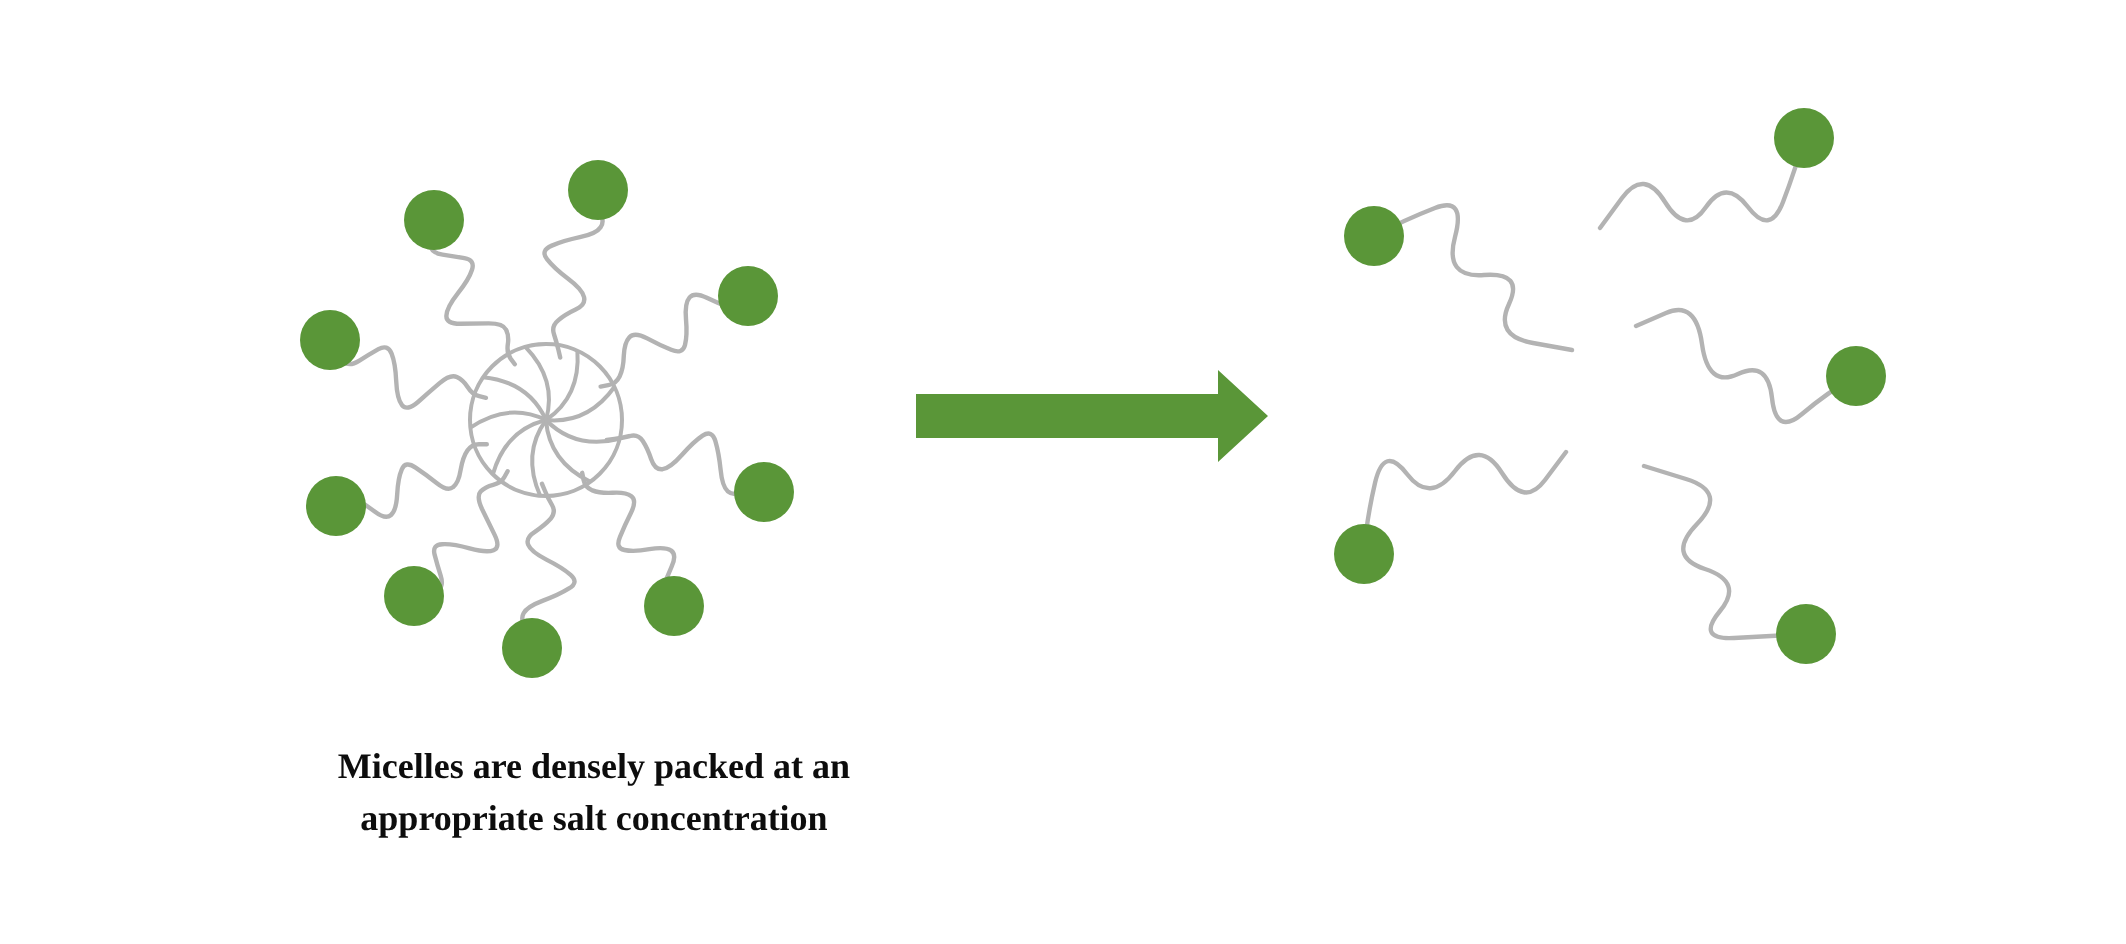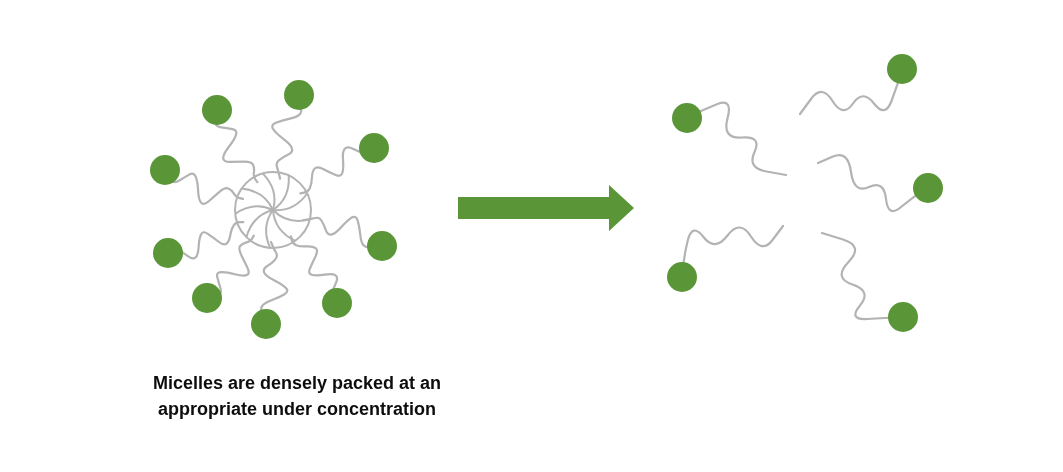--- a/index.html
+++ b/index.html
@@ -2,21 +2,21 @@
 <html><head>
 <meta charset="utf-8">
 <style>
   html, body { margin: 0; padding: 0; background: #ffffff; }
   .page {
     position: relative;
     width: 1063px;
     height: 472px;
     background: #ffffff;
     overflow: hidden;
-    font-family: Liberation Sans, sans-serif;
+    font-family: Liberation Serif, serif;
   }
   svg.diagram {
     position: absolute;
     left: 0; top: 0;
   }
   .caption {
     position: absolute;
     top: 370px;
     width: 400px;
     text-align: center;
@@ -75,17 +75,17 @@
         <circle cx="902" cy="69" r="15" fill="#5a9638"></circle>
         <circle cx="687" cy="118" r="15" fill="#5a9638"></circle>
         <circle cx="928" cy="188" r="15" fill="#5a9638"></circle>
         <circle cx="682" cy="277" r="15" fill="#5a9638"></circle>
         <circle cx="903" cy="317" r="15" fill="#5a9638"></circle>
       </g>
     </svg>
 
   <div class="caption caption-left">
     <span>Micelles are densely packed at an</span>
-    <span>appropriate under concentration</span>
+    <span>appropriate salt concentration</span>
   </div>
 
 
 </div>
 
 </body></html>

